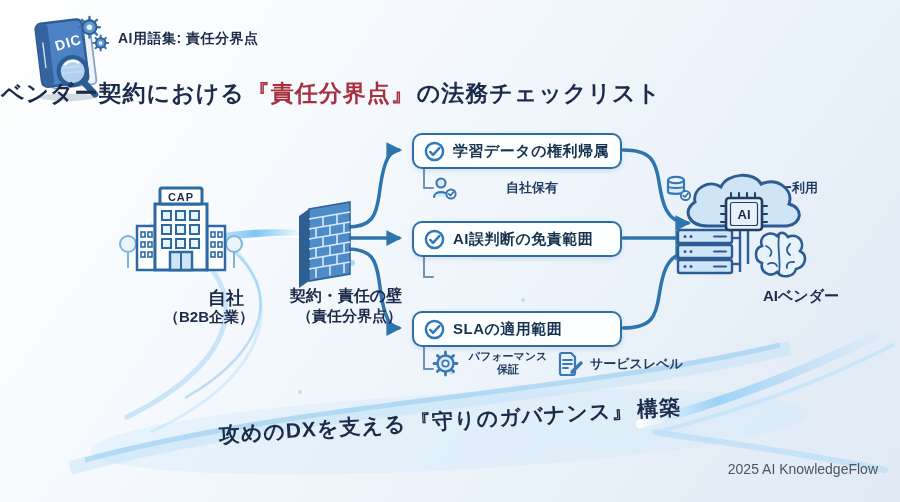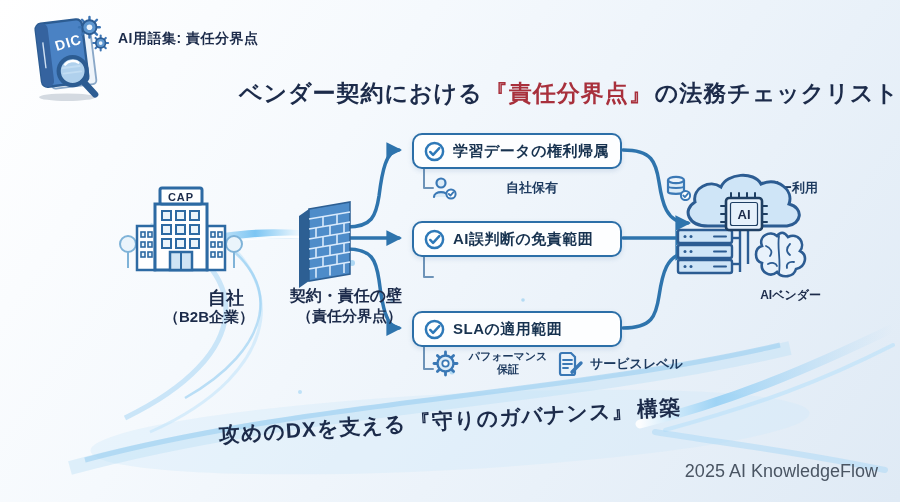--- a/index.html
+++ b/index.html
@@ -3,36 +3,36 @@
 <meta charset="utf-8">
 <style>
   html,body{margin:0;padding:0;}
   body{width:900px;height:502px;font-family:"Liberation Sans","DejaVu Sans",sans-serif;}
   .stage{position:relative;width:900px;height:502px;overflow:hidden;
     background:linear-gradient(125deg,#ffffff 0%,#f5f9fd 35%,#e9f1f9 70%,#dfeaf5 100%);}
   .abs{position:absolute;}
   .navy{color:#1c2b4a;}
   .red{color:#a8303c;}
   .hdr-title{font-size:14px;font-weight:800;letter-spacing:.5px;}
-  .main-title{width:900px;text-align:right;font-size:23px;font-weight:800;letter-spacing:1px;}
+  .main-title{width:900px;text-align:left;font-size:23px;font-weight:800;letter-spacing:1px;}
   .main-title span{margin:0 1px;}
   .icon-label{font-weight:800;text-align:right;}
   .box{position:absolute;left:412px;width:210px;height:36px;background:#fdfeff;
     border:2.5px solid #2c6fa8;border-radius:10px;display:flex;align-items:center;
     gap:8px;padding-left:10px;box-sizing:border-box;box-shadow:0 2px 5px rgba(44,92,146,.15);}
   .box-title{font-size:15px;font-weight:800;color:#17324f;letter-spacing:.5px;white-space:nowrap;}
   .subrow{position:absolute;left:432px;display:flex;align-items:center;gap:6px;}
   .sublabel{font-size:13px;font-weight:700;color:#1d3a5f;white-space:nowrap;}
   .sublabel.wrap{white-space:normal;width:86px;text-align:center;line-height:1.15;
     font-size:11px;word-break:break-all;font-family:Liberation Mono, monospace;}
   .gap{width:12px;}
   .tagline{left:130px;top:407px;width:640px;text-align:center;font-size:21px;font-weight:800;
     letter-spacing:1px;transform:rotate(-3.5deg);color:#1c2b4a;}
   .tagline span{margin:0 2px;}
-  .credit{right:22px;top:461px;font-size:18px;color:#4a5563;}
+  .credit{right:22px;top:461px;font-size:14px;color:#4a5563;}
   svg{display:block;}
   .icn{flex:0 0 auto;display:block;}
 </style>
 </head>
 <body>
 
 <div class="stage">
 
   <svg class="abs" style="left:0;top:0;" width="900" height="502" viewBox="0 0 900 502" fill="none">
     <defs>
@@ -324,21 +324,21 @@
       <path d="M109 68 C102 62 90 68 94 78 C86 80 86 93 94 95 C92 104 102 110 109 104 C114 111 126 109 128 101 C138 99 140 87 132 83 C138 75 130 64 120 69 C116 63 112 64 109 68 Z" fill="#e8f2fb" stroke="#2c5c92" stroke-width="2.6"></path>
       <g stroke="#2c5c92" stroke-width="1.8" fill="none" stroke-linecap="round">
         <path d="M111 68 C109 80 113 92 111 105"></path>
         <path d="M98 78 C103 80 105 84 102 88"></path>
         <path d="M122 76 C118 80 118 84 122 87"></path>
         <path d="M100 96 C104 94 108 95 109 98"></path>
         <path d="M126 94 C121 93 118 96 119 100"></path>
       </g>
     </g>
   </svg>
-  <div class="abs navy icon-label" style="left:665px;top:287px;width:156px;font-size:12px;">AIベンダー</div>
+  <div class="abs navy icon-label" style="left:683px;top:287px;width:156px;font-size:15px;">AIベンダー</div>
 
   <div class="abs tagline">
     <span>攻めのDXを支える</span><span>『守りのガバナンス』</span><span>構築</span>
   </div>
 
   <div class="abs credit">2025 AI KnowledgeFlow</div>
 
 </div>
 
 </body></html>

